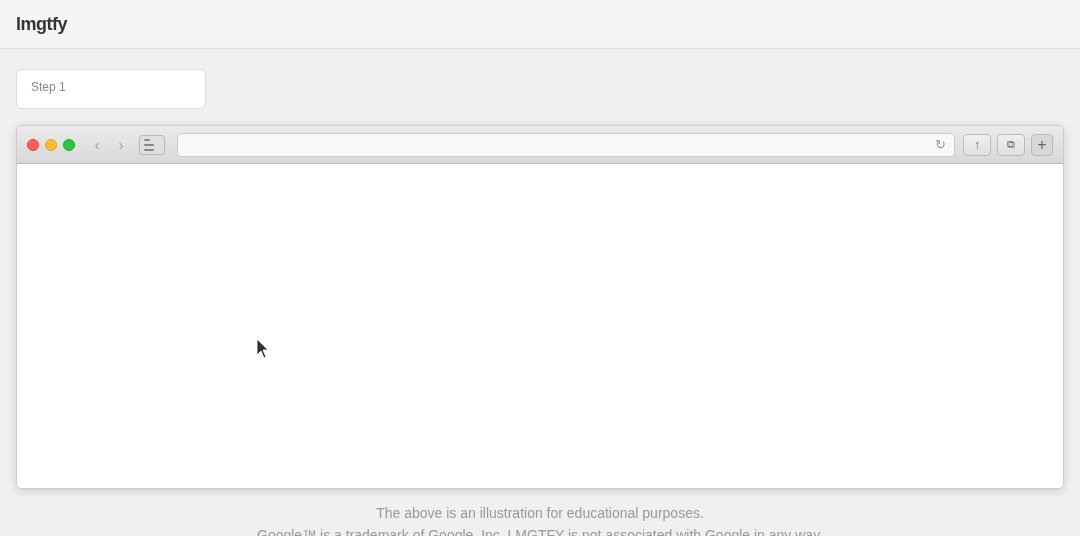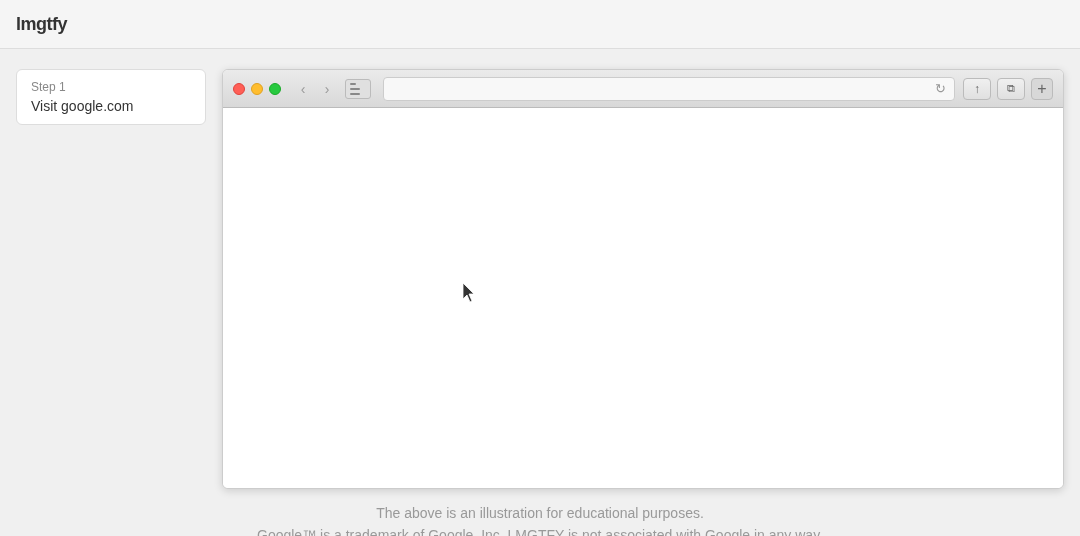--- a/index.html
+++ b/index.html
@@ -25,21 +25,21 @@
     .app-title {
       font-size: 18px;
       font-weight: 600;
       color: #333;
       letter-spacing: -0.5px;
     }
 
     
     .main-content {
       display: flex;
-      flex-direction: row;
+      flex-direction: column;
       padding: 20px 16px 10px 16px;
       gap: 16px;
       height: calc(536px - 36px - 50px);
     }
 
     
     .steps-sidebar {
       width: 190px;
       flex-shrink: 0;
     }
@@ -259,21 +259,20 @@
 
 <div class="top-bar">
   <span class="app-title">lmgtfy</span>
 </div>
 
 <div class="main-content">
 
   <div class="steps-sidebar">
     <div class="step-card">
       <div class="step-number">Step 1</div>
-      <div class="step-label">Visit google.com</div>
     </div>
   </div>
 
   <div class="browser-mockup">
 
     <div class="browser-chrome">
 
       <div class="traffic-lights">
         <span class="traffic-light traffic-light-close"></span>
         <span class="traffic-light traffic-light-minimize"></span>

